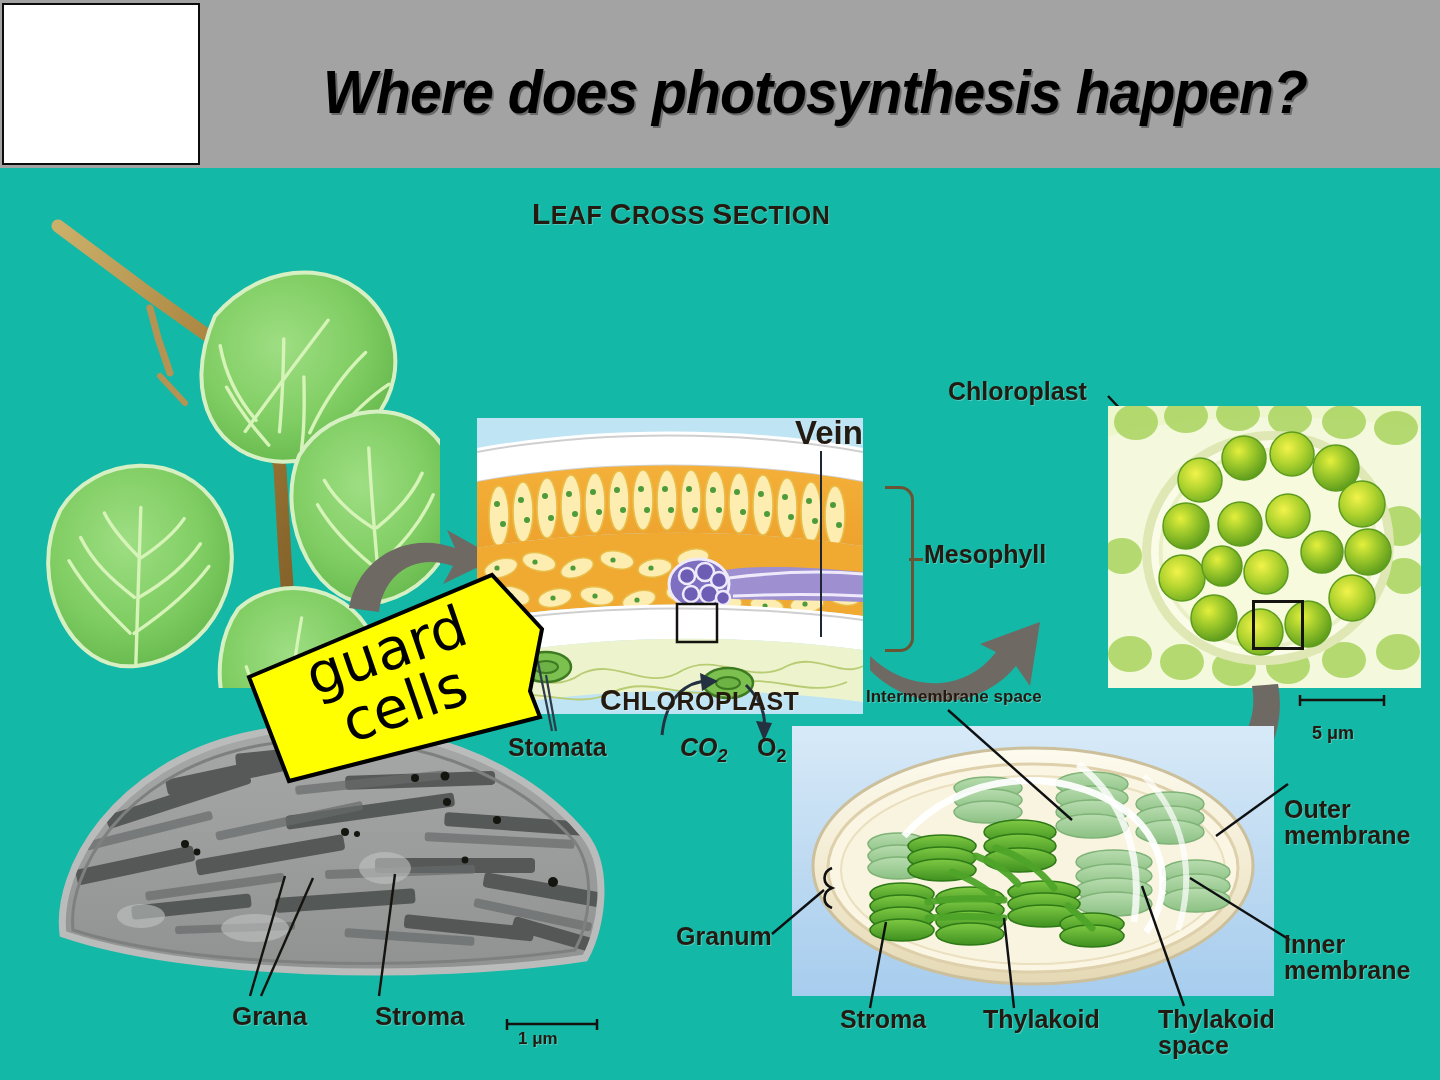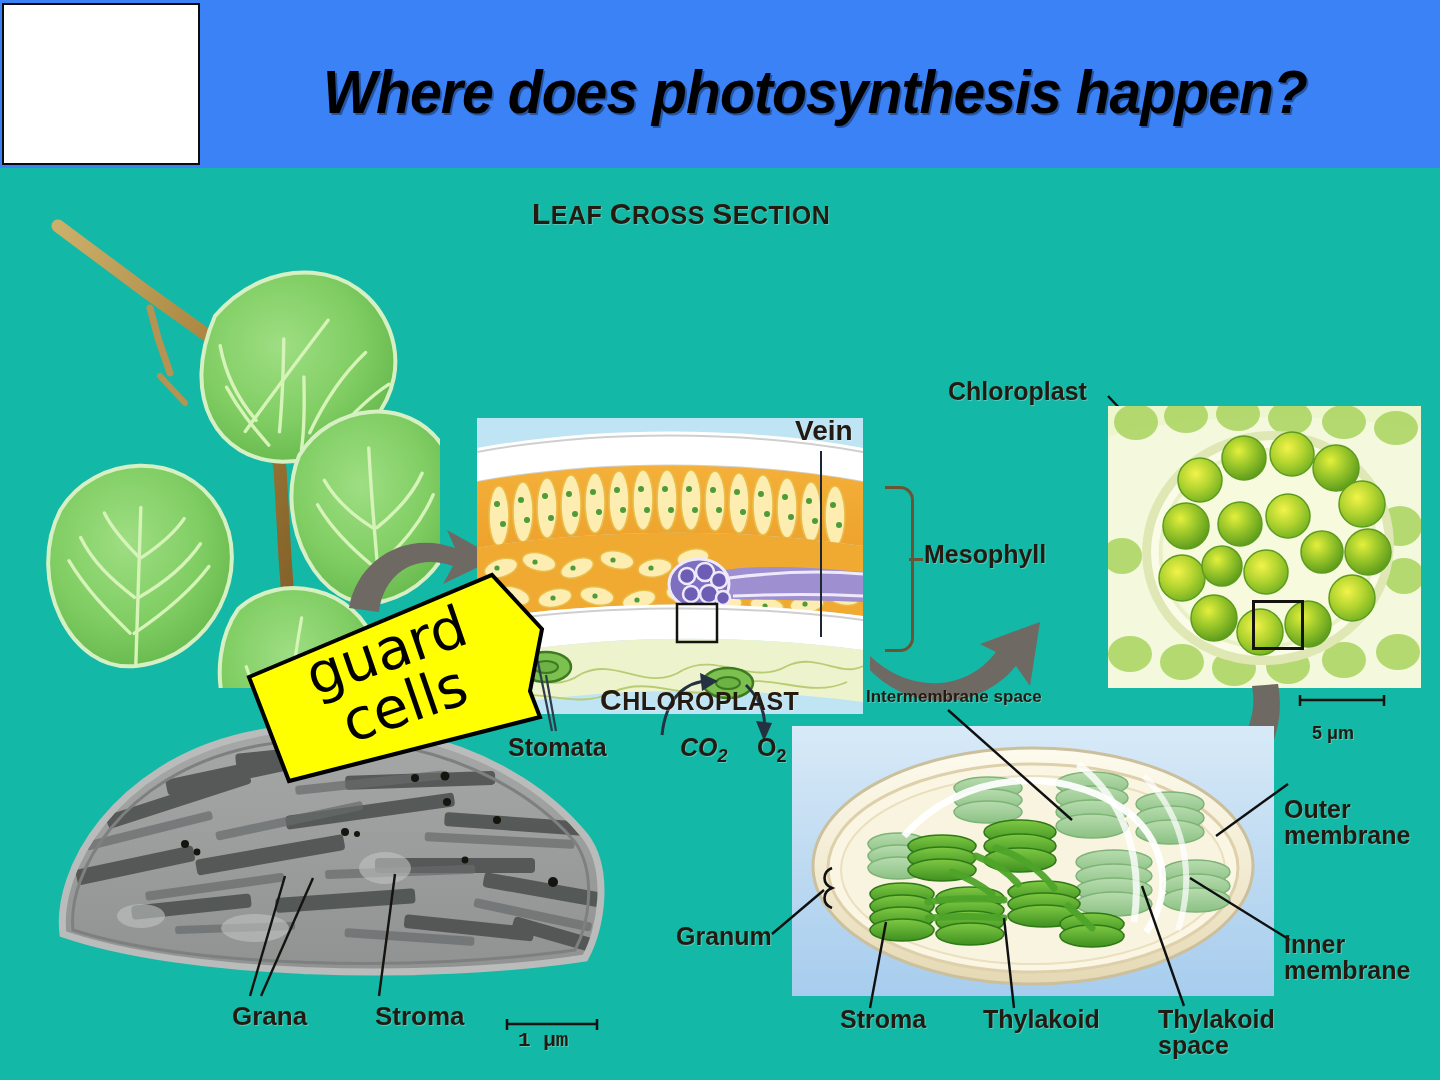--- a/index.html
+++ b/index.html
@@ -9,21 +9,21 @@
     background:#ffffff;
     font-family:"Liberation Sans", sans-serif;
     overflow:hidden;
     position:relative;
   }
   #slide{position:absolute;inset:0;width:1440px;height:1080px;background:#fff;}
 
   
   .title-bar{
     position:absolute;left:0;top:0;width:1440px;height:199px;
-    background:#3b82f6;
+    background:#a3a3a3;
   }
   .corner-box{
     position:absolute;left:2px;top:3px;width:198px;height:162px;
     background:#ffffff;border:2px solid #0b0b0b;border-left-width:2px;
     box-sizing:border-box;
   }
   .slide-title{
     position:absolute;left:210px;top:36px;width:1210px;height:110px;
     display:flex;align-items:center;justify-content:center;
     font-family:"Liberation Sans", sans-serif;
@@ -58,21 +58,21 @@
   .plant svg{display:block;}
 
   
   .lcs-box{
     position:absolute;left:477px;top:250px;width:386px;height:296px;
     background:#bfe4f4;overflow:hidden;
   }
   .lcs-title{left:532px;top:30px;}
 
   
-  .vein-lbl{left:795px;top:248px;font-size:28px;}
+  .vein-lbl{left:795px;top:248px;font-size:33px;}
   .vein-line{position:absolute;left:820px;top:283px;width:2px;height:186px;background:#1d2733;}
 
   
   .meso-bracket{position:absolute;left:885px;top:318px;width:26px;height:160px;
      border:3px solid #6b5434;border-left:none;border-radius:0 14px 14px 0;}
   .meso-nub{position:absolute;left:909px;top:390px;width:14px;height:3px;background:#6b5434;}
   .meso-lbl{left:924px;top:373px;font-size:25px;}
 
   
   .stomata-lbl{left:508px;top:566px;font-size:25px;}
@@ -86,21 +86,21 @@
   .mc-box{position:absolute;left:1108px;top:238px;width:313px;height:282px;overflow:hidden;background:#f2f7d8;}
   .mc-inspect{position:absolute;left:1252px;top:432px;width:46px;height:44px;border:3px solid #15130f;}
   .scalebar5{position:absolute;left:1298px;top:527px;width:88px;height:11px;}
   .scale-lbl5{left:1312px;top:540px;font-size:18px;margin-top:16px;}
 
   
   .tem-wrap{position:absolute;left:45px;top:552px;width:570px;height:270px;}
   .grana-lbl{left:232px;top:835px;font-size:26px;}
   .stroma2-lbl{left:375px;top:835px;font-size:26px;}
   .scalebar1{position:absolute;left:505px;top:851px;width:94px;height:11px;}
-  .scale-lbl1{left:518px;top:862px;font-size:21px;font-family:Liberation Mono, monospace;}
+  .scale-lbl1{left:518px;top:862px;font-size:17px;}
 
   
   .cp-title{left:600px;top:516px;}
   .cp-box{position:absolute;left:792px;top:558px;width:482px;height:270px;background:linear-gradient(180deg,#d8eaf8 0%,#bcd9f1 55%,#a7cdee 100%);overflow:hidden;}
   .interm-lbl{left:866px;top:520px;font-size:17px;}
   .outer-lbl{left:1284px;top:604px;font-size:25px;margin-top:24px;}
   .inner-lbl{left:1284px;top:763px;font-size:25px;}
   .stroma3-lbl{left:840px;top:838px;font-size:25px;}
   .thyl-lbl{left:983px;top:838px;font-size:25px;}
   .thylsp-lbl{left:1158px;top:838px;font-size:25px;}

